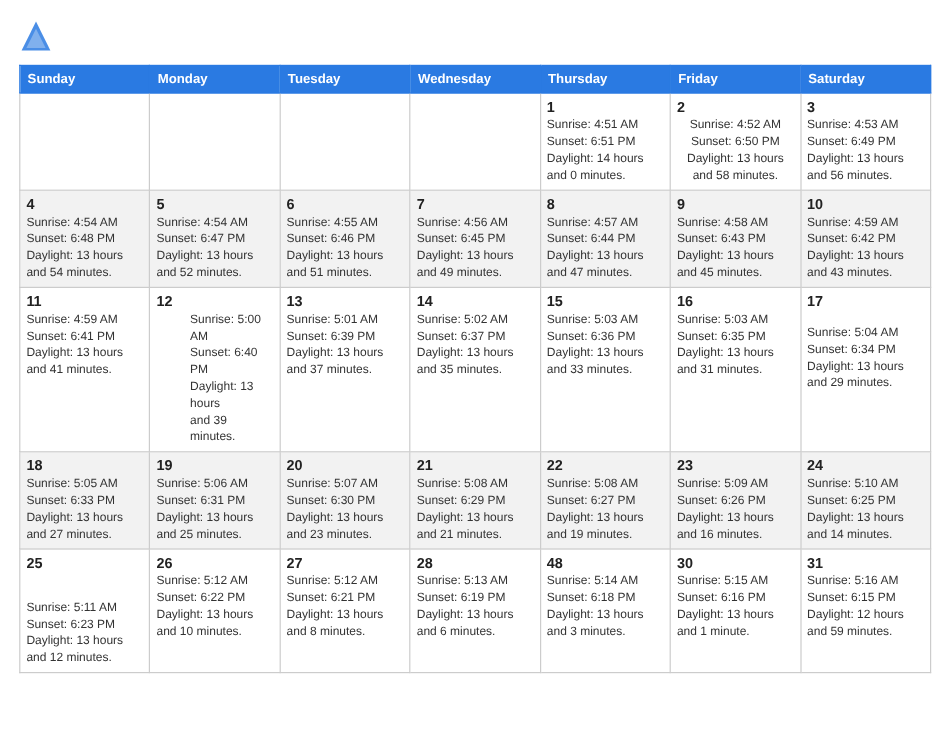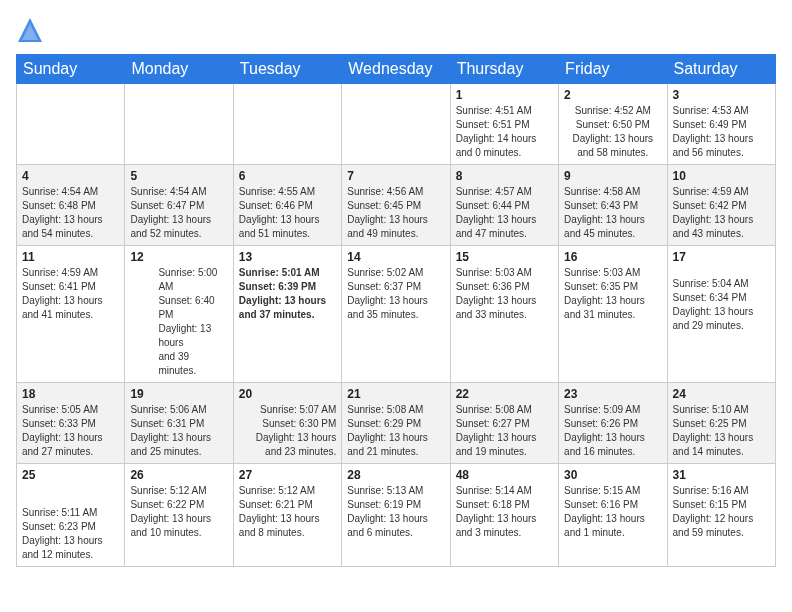--- a/index.html
+++ b/index.html
@@ -49,22 +49,22 @@
     table {
       width: 100%;
       border-collapse: collapse;
       font-size: 10.5px;
     }
     thead th {
       background: #2a7ae2;
       color: #fff;
       text-align: left;
       padding: 5px 6px;
-      font-size: 16px;
-      font-weight: normal;
+      font-size: 11px;
+      font-weight: bold;
       border: 1px solid #2a7ae2;
     }
     tbody tr td {
       border: 1px solid #ccc;
       vertical-align: top;
       padding: 4px 5px;
       width: calc(100% / 7);
       min-height: 80px;
     }
     tbody tr:nth-child(odd) td {
@@ -210,21 +210,21 @@
         </td>
         <td>
           <span class="day-number">12</span>
           <div class="day-info" style="white-space: pre-line; margin-left: 28px;">Sunrise: 5:00 AM
 Sunset: 6:40 PM
 Daylight: 13 hours
 and 39 minutes.</div>
         </td>
         <td>
           <span class="day-number">13</span>
-          <div class="day-info" style="white-space: pre-line; font-weight: bold;">Sunrise: 5:01 AM
+          <div class="day-info" style="white-space: pre-line;">Sunrise: 5:01 AM
 Sunset: 6:39 PM
 Daylight: 13 hours
 and 37 minutes.</div>
         </td>
         <td>
           <span class="day-number">14</span>
           <div class="day-info" style="white-space: pre-line;">Sunrise: 5:02 AM
 Sunset: 6:37 PM
 Daylight: 13 hours
 and 35 minutes.</div>
@@ -261,21 +261,21 @@
         </td>
         <td>
           <span class="day-number">19</span>
           <div class="day-info" style="white-space: pre-line;">Sunrise: 5:06 AM
 Sunset: 6:31 PM
 Daylight: 13 hours
 and 25 minutes.</div>
         </td>
         <td>
           <span class="day-number">20</span>
-          <div class="day-info" style="white-space: pre-line; text-align: right;">Sunrise: 5:07 AM
+          <div class="day-info" style="white-space: pre-line;">Sunrise: 5:07 AM
 Sunset: 6:30 PM
 Daylight: 13 hours
 and 23 minutes.</div>
         </td>
         <td>
           <span class="day-number">21</span>
           <div class="day-info" style="white-space: pre-line;">Sunrise: 5:08 AM
 Sunset: 6:29 PM
 Daylight: 13 hours
 and 21 minutes.</div>

